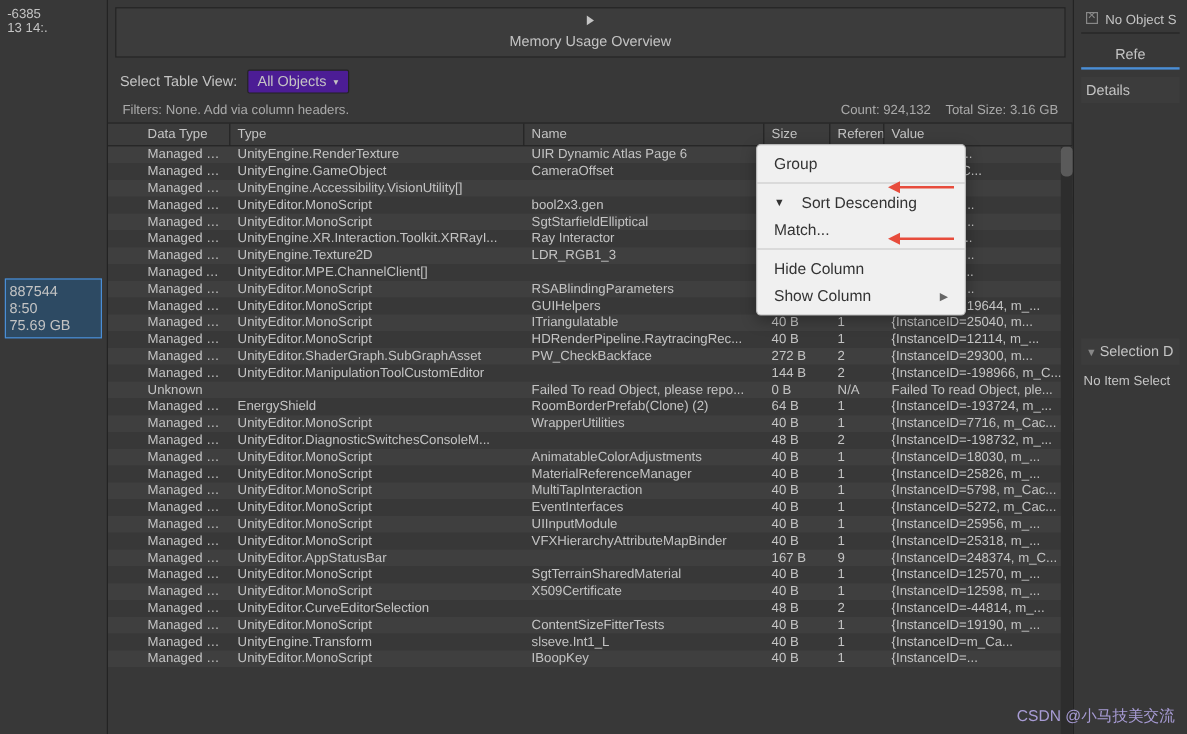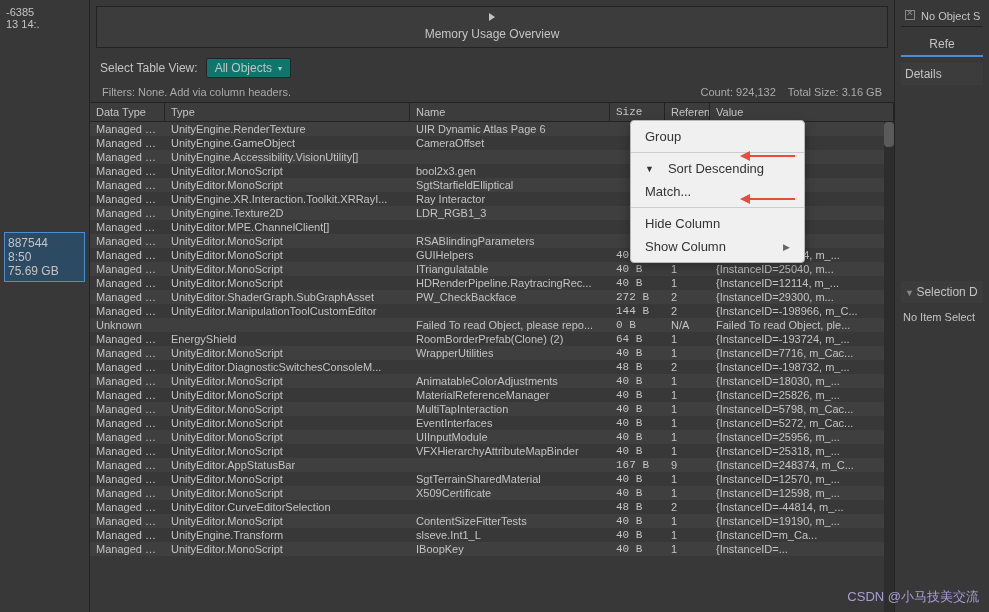--- a/index.html
+++ b/index.html
@@ -5,33 +5,33 @@
     * { margin: 0; padding: 0; box-sizing: border-box; font-family: -apple-system, Arial, sans-serif; }
     body { background: #383838; color: #c4c4c4; font-size: 12px; width: 989px; height: 612px; overflow: hidden; position: relative; }
     .container { display: flex; height: 100%; }
     .left-panel { width: 90px; background: #383838; border-right: 1px solid #232323; padding: 4px; }
     .left-item { color: #c4c4c4; font-size: 11px; padding: 2px; margin-bottom: 2px; }
     .left-selected { border: 1px solid #4a8ed6; background: #2d4a63; padding: 3px; margin-top: 200px; }
     .main-panel { flex: 1; background: #383838; display: flex; flex-direction: column; overflow: hidden; }
     .section-header { background: #3c3c3c; padding: 6px 12px; border: 1px solid #232323; margin: 6px; display: flex; align-items: center; gap: 6px; flex-direction: column; }
     .arrow-right { width: 0; height: 0; border-top: 4px solid transparent; border-bottom: 4px solid transparent; border-left: 6px solid #c4c4c4; }
     .toolbar-row { padding: 4px 10px; display: flex; align-items: center; gap: 8px; }
-    .dropdown { background: #0f766e; border: 1px solid #232323; padding: 2px 8px; border-radius: 2px; display: flex; align-items: center; gap: 4px; }
+    .dropdown { background: #4c1d95; border: 1px solid #232323; padding: 2px 8px; border-radius: 2px; display: flex; align-items: center; gap: 4px; }
     .filters-row { padding: 4px 12px; display: flex; justify-content: space-between; font-size: 11px; color: #aaa; }
     .table-header { display: flex; background: #3c3c3c; border-top: 1px solid #232323; border-bottom: 1px solid #232323; }
     .th { padding: 3px 6px; border-right: 1px solid #232323; font-size: 11px; color: #c4c4c4; overflow: hidden; white-space: nowrap; }
     .table-body { flex: 1; overflow-y: hidden; position: relative; }
     .row { display: flex; padding: 0; font-size: 11px; }
     .row:nth-child(odd) { background: #3f3f3f; }
     .row:nth-child(even) { background: #383838; }
     .td { padding: 1px 6px; border-right: 1px solid transparent; overflow: hidden; white-space: nowrap; text-overflow: ellipsis; }
-    .col-datatype { width: 75px; }
+    .col-datatype { width: 75px; margin-left: 27px; }
     .col-type { width: 245px; }
     .col-name { width: 200px; }
-    .col-size { width: 55px; text-align: left; font-family: Liberation Mono, monospace; }
+    .col-size { width: 55px; text-align: left; }
     .col-ref { width: 45px; }
     .col-value { flex: 1; }
     .right-panel { width: 95px; background: #383838; border-left: 1px solid #232323; padding: 6px; overflow: hidden; }
     .right-header { font-size: 11px; padding: 4px; border-bottom: 1px solid #232323; margin-bottom: 6px; white-space: nowrap; }
     .right-tab { text-align: center; padding: 4px; border-bottom: 2px solid #4a8ed6; margin-bottom: 6px; }
     .right-section { background: #3c3c3c; padding: 4px; margin-bottom: 6px; white-space: nowrap; }
     .context-menu { position: absolute; left: 630px; top: 120px; width: 175px; background: #f0f0f0; border: 1px solid #b8b8b8; border-radius: 4px; box-shadow: 0 4px 12px rgba(0,0,0,0.3); z-index: 100; padding: 4px 0; }
     .menu-item { padding: 4px 14px; color: #333; font-size: 13px; display: flex; align-items: center; gap: 8px; }
     .menu-sep { height: 1px; background: #ccc; margin: 4px 0; }
     .menu-arrow { margin-left: auto; font-size: 9px; color: #666; }

